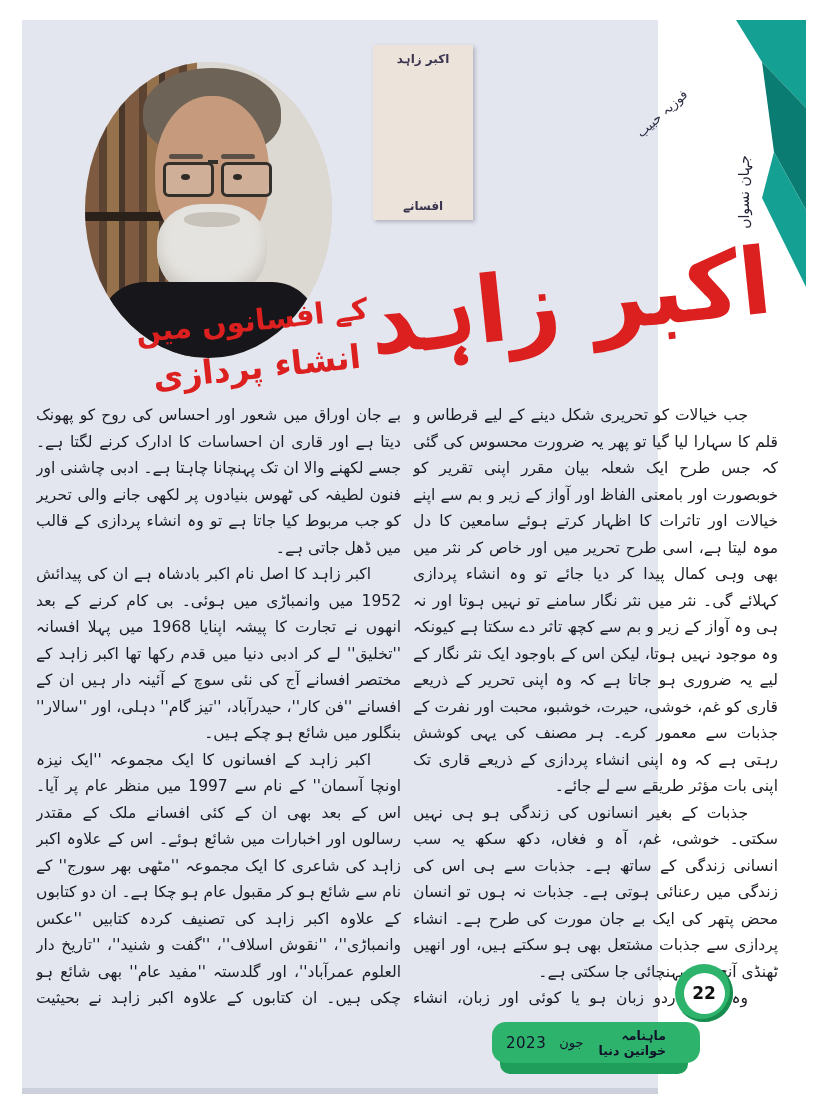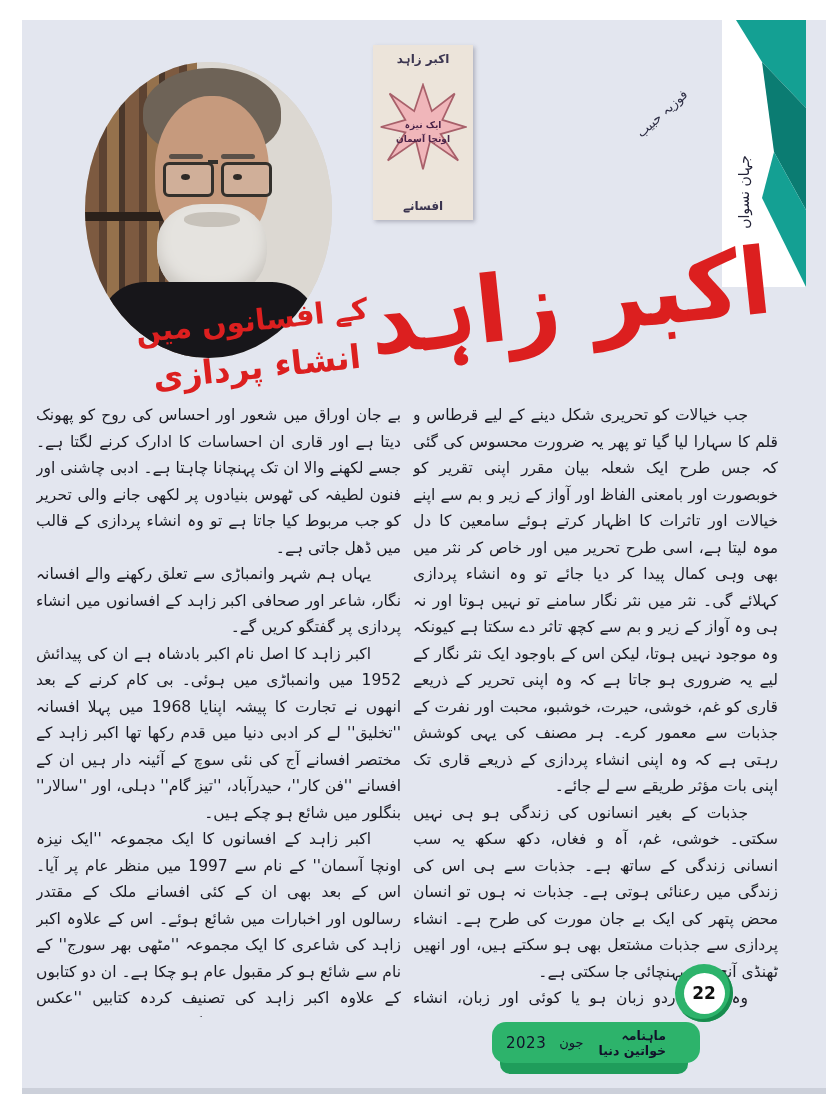--- a/index.html
+++ b/index.html
@@ -1,18 +1,18 @@
 <!DOCTYPE html>
 <html lang="ur"><head>
 <meta charset="utf-8">
 <style>
   html,body{margin:0;padding:0;background:#fff;}
   .canvas{position:relative;width:826px;height:1118px;background:#ffffff;overflow:hidden;
           font-family:"DejaVu Sans",sans-serif;}
-  .page{position:absolute;left:22px;top:20px;width:804px;height:1068px;background:#e3e6ef;
+  .page{position:absolute;left:22px;top:20px;width:636px;height:1068px;background:#e3e6ef;
         border-bottom:6px solid #ccd0da;}
 
   
   .portrait{position:absolute;left:63px;top:42px;width:247px;height:296px;border-radius:50%;
             overflow:hidden;background:#d7d3ce;}
   .ph-shelf{position:absolute;left:0;top:0;width:112px;height:100%;
             background:repeating-linear-gradient(90deg,#7d5a40 0 14px,#5d4332 14px 22px,#95714c 22px 34px,#4a372b 34px 40px);}
   .ph-shelf-line{position:absolute;left:0;top:150px;width:112px;height:9px;background:#2b211b;}
   .ph-wall{position:absolute;left:112px;top:0;right:0;bottom:0;background:#dcd8d2;}
   .ph-hair{position:absolute;left:58px;top:6px;width:138px;height:88px;background:#6e6357;
@@ -103,29 +103,20 @@
       <div class="ph-bridge"></div>
       <div class="ph-eye" style="left:96px;"></div>
       <div class="ph-eye" style="left:148px;"></div>
       <div class="ph-beard"></div>
       <div class="ph-mustache"></div>
       <div class="ph-shoulders"></div>
     </div>
 
     <div class="cover">
       <div class="cover-title">اکبر زاہد</div>
-      <div class="cover-star">
-        <svg viewBox="0 0 100 100">
-          <polygon points="50,2 60,32 86,12 72,42 98,50 70,58 90,88 58,66 50,98 42,66 10,88 30,56 2,50 30,42 12,12 40,32" fill="#f0b6ba" stroke="#a8606a" stroke-width="2"></polygon>
-        </svg>
-        <div class="cover-star-text">
-          <span>ایک نیزہ</span>
-          <span>اونچا آسمان</span>
-        </div>
-      </div>
       <div class="cover-bottom">افسانے</div>
     </div>
 
     <div class="byline">فوزیہ حبیب</div>
 
     <div class="strip">
       <svg viewBox="0 0 84 267">
         <polygon points="14,0 84,0 84,88 40,42" fill="#14a093"></polygon>
         <polygon points="40,42 84,88 84,190 52,132" fill="#0b7c72"></polygon>
         <polygon points="52,132 84,190 84,267 40,178" fill="#14a093"></polygon>
@@ -137,21 +128,20 @@
       <span class="title-main">اکبر زاہد</span>
       <span class="title-subs">
         <span class="title-sub1">کے افسانوں میں</span>
         <span class="title-sub2">انشاء پردازی</span>
       </span>
     </div>
 
     <div class="columns">
       <div class="col col-left">
           <p>بے جان اوراق میں شعور اور احساس کی روح کو پھونک دیتا ہے اور قاری ان احساسات کا ادارک کرنے لگتا ہے۔ جسے لکھنے والا ان تک پہنچانا چاہتا ہے۔ ادبی چاشنی اور فنون لطیفہ کی ٹھوس بنیادوں پر لکھی جانے والی تحریر کو جب مربوط کیا جاتا ہے تو وہ انشاء پردازی کے قالب میں ڈھل جاتی ہے۔</p>
-          <p>یہاں ہم شہر وانمباڑی سے تعلق رکھنے والے افسانہ نگار، شاعر اور صحافی اکبر زاہد کے افسانوں میں انشاء پردازی پر گفتگو کریں گے۔</p>
           <p>اکبر زاہد کا اصل نام اکبر بادشاہ ہے ان کی پیدائش 1952 میں وانمباڑی میں ہوئی۔ بی کام کرنے کے بعد انھوں نے تجارت کا پیشہ اپنایا 1968 میں پہلا افسانہ ''تخلیق'' لے کر ادبی دنیا میں قدم رکھا تھا اکبر زاہد کے مختصر افسانے آج کی نئی سوچ کے آئینہ دار ہیں ان کے افسانے ''فن کار''، حیدرآباد، ''تیز گام'' دہلی، اور ''سالار'' بنگلور میں شائع ہو چکے ہیں۔</p>
           <p>اکبر زاہد کے افسانوں کا ایک مجموعہ ''ایک نیزہ اونچا آسمان'' کے نام سے 1997 میں منظر عام پر آیا۔ اس کے بعد بھی ان کے کئی افسانے ملک کے مقتدر رسالوں اور اخبارات میں شائع ہوئے۔ اس کے علاوہ اکبر زاہد کی شاعری کا ایک مجموعہ ''مٹھی بھر سورج'' کے نام سے شائع ہو کر مقبول عام ہو چکا ہے۔ ان دو کتابوں کے علاوہ اکبر زاہد کی تصنیف کردہ کتابیں ''عکس وانمباڑی''، ''نقوش اسلاف''، ''گفت و شنید''، ''تاریخ دار العلوم عمرآباد''، اور گلدستہ ''مفید عام'' بھی شائع ہو چکی ہیں۔ ان کتابوں کے علاوہ اکبر زاہد نے بحیثیت صحافی روزنامہ سیاست، روزنامہ راشٹریہ سہارا، دعوت، امنگ، عالمی سہارا وغیرہ میں اپنے متعدد کالم اور اہم موضوعات پر سینکڑوں مضامین کے ذریعے اپنی منفرد پہچان بنائی ہے۔ ان کے مضامین میں بھی انشاء پردازی موجود ہے جس پر ریسرچ اسکالرس ایک الگ</p>
         </div>
       <div class="col col-right">
           <p>جب خیالات کو تحریری شکل دینے کے لیے قرطاس و قلم کا سہارا لیا گیا تو پھر یہ ضرورت محسوس کی گئی کہ جس طرح ایک شعلہ بیان مقرر اپنی تقریر کو خوبصورت اور بامعنی الفاظ اور آواز کے زیر و بم سے اپنے خیالات اور تاثرات کا اظہار کرتے ہوئے سامعین کا دل موہ لیتا ہے، اسی طرح تحریر میں اور خاص کر نثر میں بھی وہی کمال پیدا کر دیا جائے تو وہ انشاء پردازی کہلائے گی۔ نثر میں نثر نگار سامنے تو نہیں ہوتا اور نہ ہی وہ آواز کے زیر و بم سے کچھ تاثر دے سکتا ہے کیونکہ وہ موجود نہیں ہوتا، لیکن اس کے باوجود ایک نثر نگار کے لیے یہ ضروری ہو جاتا ہے کہ وہ اپنی تحریر کے ذریعے قاری کو غم، خوشی، حیرت، خوشبو، محبت اور نفرت کے جذبات سے معمور کرے۔ ہر مصنف کی یہی کوشش رہتی ہے کہ وہ اپنی انشاء پردازی کے ذریعے قاری تک اپنی بات مؤثر طریقے سے لے جائے۔</p>
           <p>جذبات کے بغیر انسانوں کی زندگی ہو ہی نہیں سکتی۔ خوشی، غم، آہ و فغاں، دکھ سکھ یہ سب انسانی زندگی کے ساتھ ہے۔ جذبات سے ہی اس کی زندگی میں رعنائی ہوتی ہے۔ جذبات نہ ہوں تو انسان محض پتھر کی ایک بے جان مورت کی طرح ہے۔ انشاء پردازی سے جذبات مشتعل بھی ہو سکتے ہیں، اور انھیں ٹھنڈی آنچ بھی پہنچائی جا سکتی ہے۔</p>
           <p>وہ چاہے اردو زبان ہو یا کوئی اور زبان، انشاء پردازی کے بغیر ادب مکمل نہیں ہو سکتا۔ انشاء پردازی ادب کا ایک اہم ترین حصہ ہوتا ہے اور اردو ادب اس اعتبار سے کافی وسعت رکھتا ہے کہ اس میں انشاء پردازی فطری طور پر موجود ہے۔ اردو زبان کے ناول نگار اور افسانہ نگاروں نے لاشعوری طور پر انشاء پردازی میں کمال حاصل کر لیے ہے۔</p>
         </div>
     </div>
 

